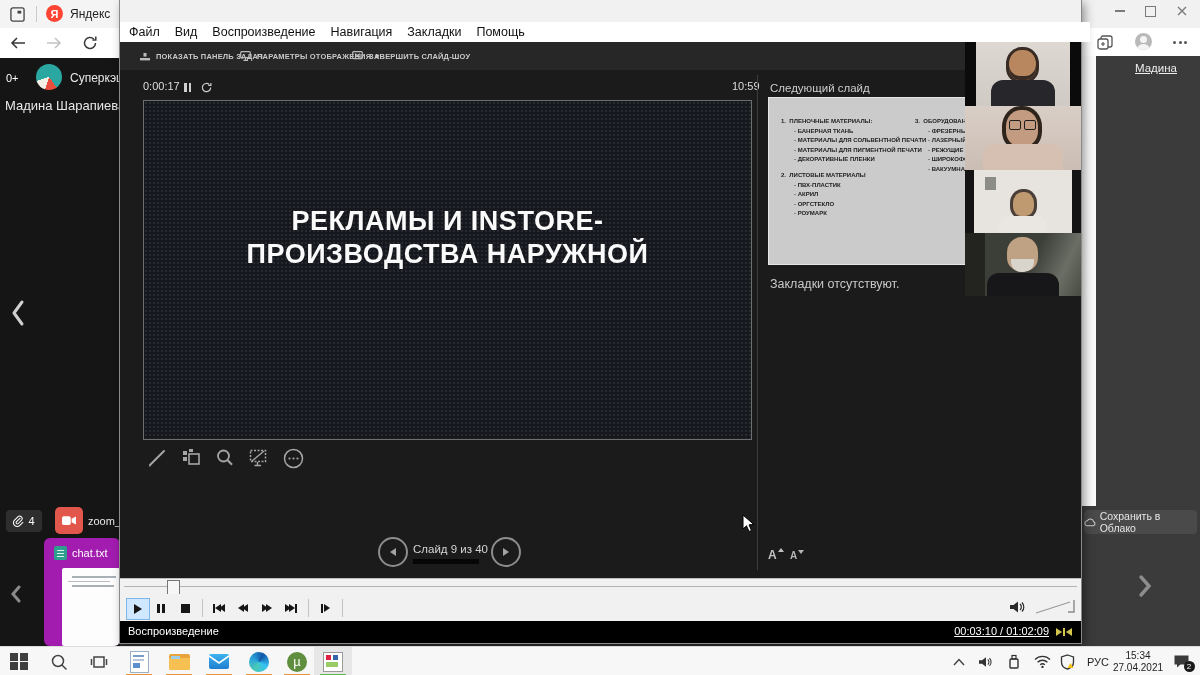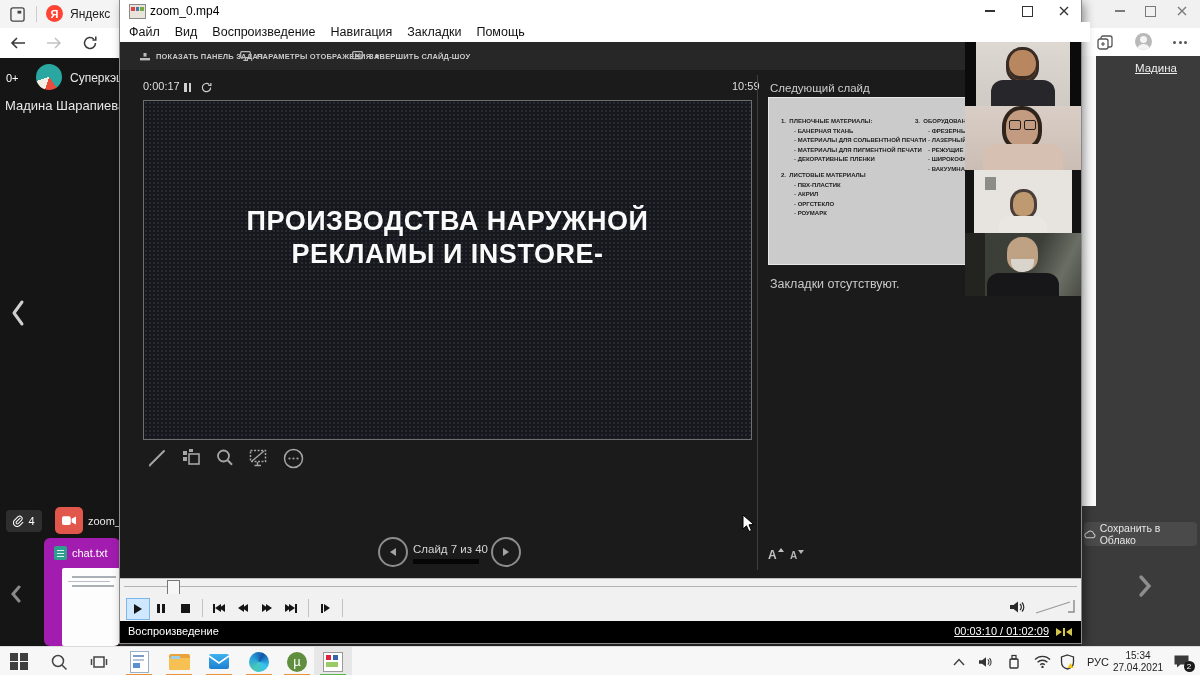--- a/index.html
+++ b/index.html
@@ -15,21 +15,21 @@
     font-size:11px;font-weight:bold;display:flex;align-items:center;justify-content:center;}
   .chan-logo{width:26px;height:26px;border-radius:50%;
     background:conic-gradient(#2aa7a0 0 40%, #e84d3d 40% 55%, #f5f0e6 55% 70%, #2aa7a0 70% 100%);}
   .chev{stroke:#cfcfcf;stroke-width:3;fill:none;stroke-linecap:round;stroke-linejoin:round;}
   
   .rb-titlebar{left:1081px;top:0;width:119px;height:28px;background:#f1f1f1;}
   .rb-toolbar{left:1081px;top:28px;width:119px;height:28px;background:#ffffff;border-bottom:1px solid #e3e3e3;}
   .rb-content{left:1081px;top:56px;width:119px;height:590px;background:#3b3b3b;}
   .rb-whitestrip{left:1081px;top:56px;width:15px;height:450px;background:#fbfbfb;}
   .savebtn{left:1084px;top:510px;width:113px;height:24px;background:#4a4a4a;border-radius:4px;
-    color:#e6e6e6;font-size:10.5px;display:flex;align-items:center;justify-content:center;gap:4px;margin-top:12px;}
+    color:#e6e6e6;font-size:10.5px;display:flex;align-items:center;justify-content:center;gap:4px;}
   
   .mpc{left:120px;top:0;width:961px;height:643px;background:#f1f1f1;
     box-shadow:0 0 0 1px #8a8a8a, 3px 3px 10px rgba(0,0,0,.45);}
   .mpc-title{position:absolute;left:0;top:0;width:961px;height:22px;background:#fff;}
   .mpc-menu{position:absolute;left:0;top:22px;width:961px;height:20px;background:#fff;
     display:flex;align-items:center;gap:15px;padding-left:9px;font-size:12.5px;color:#111;}
   .winbtn{position:absolute;top:0;width:34px;height:22px;display:flex;align-items:center;justify-content:center;}
   .video{position:absolute;left:0;top:42px;width:961px;height:536px;background:#1b1b1b;overflow:hidden;}
   .ppt-toolbar{position:absolute;left:0;top:0;width:961px;height:28px;background:#272727;}
   .ppt-cmd{position:absolute;top:0;height:28px;display:flex;align-items:center;gap:6px;
@@ -185,41 +185,20 @@
     <span>Сохранить в Облако</span>
   </div>
   <div class="ab ic" style="left:1135px;top:572px;width:20px;height:28px;">
     <svg width="14" height="24" viewBox="0 0 14 24">
         <path d="M3 3 L11 12 L3 21" fill="none" stroke="#8d8d8d" stroke-width="3.4" stroke-linecap="round"></path>
       </svg>
   </div>
 
   <div class="ab mpc">
 
-    <div class="mpc-title">
-      <div class="ab" style="left:9px;top:4px;width:15px;height:13px;border:1px solid #8a8a8a;background:#e8e4da;">
-        <div style="display:flex;gap:1px;margin:2px 1px;">
-            <i style="width:4px;height:4px;background:#d44;"></i>
-            <i style="width:4px;height:4px;background:#47a;"></i>
-            <i style="width:4px;height:4px;background:#7a4;"></i>
-          </div>
-      </div>
-      <div class="ab" style="left:30px;top:4px;font-size:12px;color:#000;">zoom_0.mp4</div>
-      <div class="winbtn" style="left:853px;">
-          <div style="width:10px;height:1.5px;background:#333;"></div>
-        </div>
-      <div class="winbtn" style="left:890px;">
-          <div style="width:9px;height:9px;border:1.5px solid #333;"></div>
-        </div>
-      <div class="winbtn" style="left:927px;">
-        <svg width="10" height="10" viewBox="0 0 10 10">
-            <path d="M1 1 L9 9 M9 1 L1 9" stroke="#333" stroke-width="1.4"></path>
-          </svg>
-      </div>
-    </div>
 
     <div class="mpc-menu">
       <span>Файл</span>
       <span>Вид</span>
       <span>Воспроизведение</span>
       <span>Навигация</span>
       <span>Закладки</span>
       <span>Помощь</span>
     </div>
 
@@ -256,22 +235,22 @@
       <div class="ab ic" style="left:80px;top:39px;width:13px;height:13px;">
         <svg width="11" height="11" viewBox="0 0 12 12">
             <path d="M10.5 6 a4.5 4.5 0 1 1 -1.4-3.2" fill="none" stroke="#cfcfcf" stroke-width="1.3"></path>
             <path d="M10.8 1 v2.8 h-2.8" fill="none" stroke="#cfcfcf" stroke-width="1.3"></path>
           </svg>
       </div>
       <div class="ab" style="left:612px;top:38px;font-size:11px;color:#dedede;">10:59</div>
 
       <div class="slide">
         <div class="slide-title">
+          <div>РЕКЛАМЫ И INSTORE-</div>
           <div>ПРОИЗВОДСТВА НАРУЖНОЙ</div>
-          <div>РЕКЛАМЫ И INSTORE-</div>
         </div>
       </div>
 
       <div class="tool" style="left:25px;">
         <svg width="20" height="20" viewBox="0 0 20 20">
             <path d="M3 17 L15 5 M15 5 l2-2" stroke="#a5a5a5" stroke-width="2" stroke-linecap="round"></path>
             <path d="M3 17 l-1 2 2-1z" fill="#a5a5a5"></path>
           </svg>
       </div>
       <div class="tool" style="left:59px;">
@@ -300,21 +279,21 @@
             <circle cx="10.5" cy="10.5" r="9" fill="none" stroke="#a5a5a5" stroke-width="1.5"></circle>
             <circle cx="6.5" cy="10.5" r="1.1" fill="#a5a5a5"></circle>
             <circle cx="10.5" cy="10.5" r="1.1" fill="#a5a5a5"></circle>
             <circle cx="14.5" cy="10.5" r="1.1" fill="#a5a5a5"></circle>
           </svg>
       </div>
 
       <div class="navcirc" style="left:258px;top:495px;">
         <div class="tr-ls" style="border-right-color:#a3a3a3;"></div>
       </div>
-      <div class="ab" style="left:293px;top:501px;font-size:11.5px;color:#d4d4d4;">Слайд 7 из 40</div>
+      <div class="ab" style="left:293px;top:501px;font-size:11.5px;color:#d4d4d4;">Слайд 9 из 40</div>
       <div class="ab" style="left:293px;top:517px;width:66px;height:5px;background:#060606;"></div>
       <div class="navcirc" style="left:371px;top:495px;">
         <div class="tr-rs" style="border-left-color:#a3a3a3;"></div>
       </div>
 
       <div class="ab" style="left:637px;top:33px;width:1px;height:495px;background:#3d3d3d;"></div>
       <div class="ab" style="left:650px;top:40px;font-size:11.5px;color:#cdcdcd;">Следующий слайд</div>
       <div class="thumb">
         <div class="ab th-sec" style="left:12px;top:19px;">
           <span>1.</span>&nbsp;

